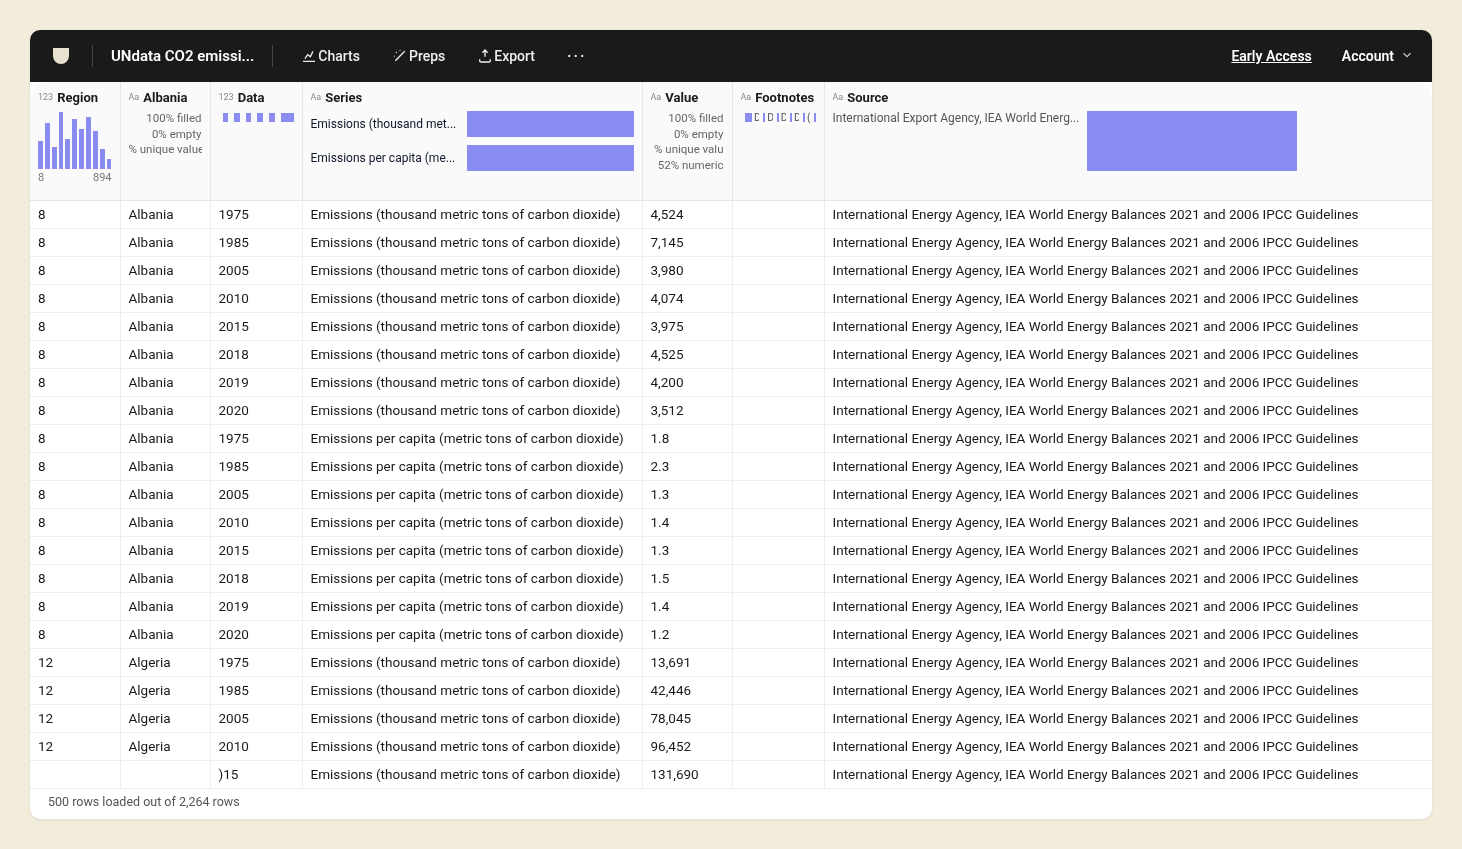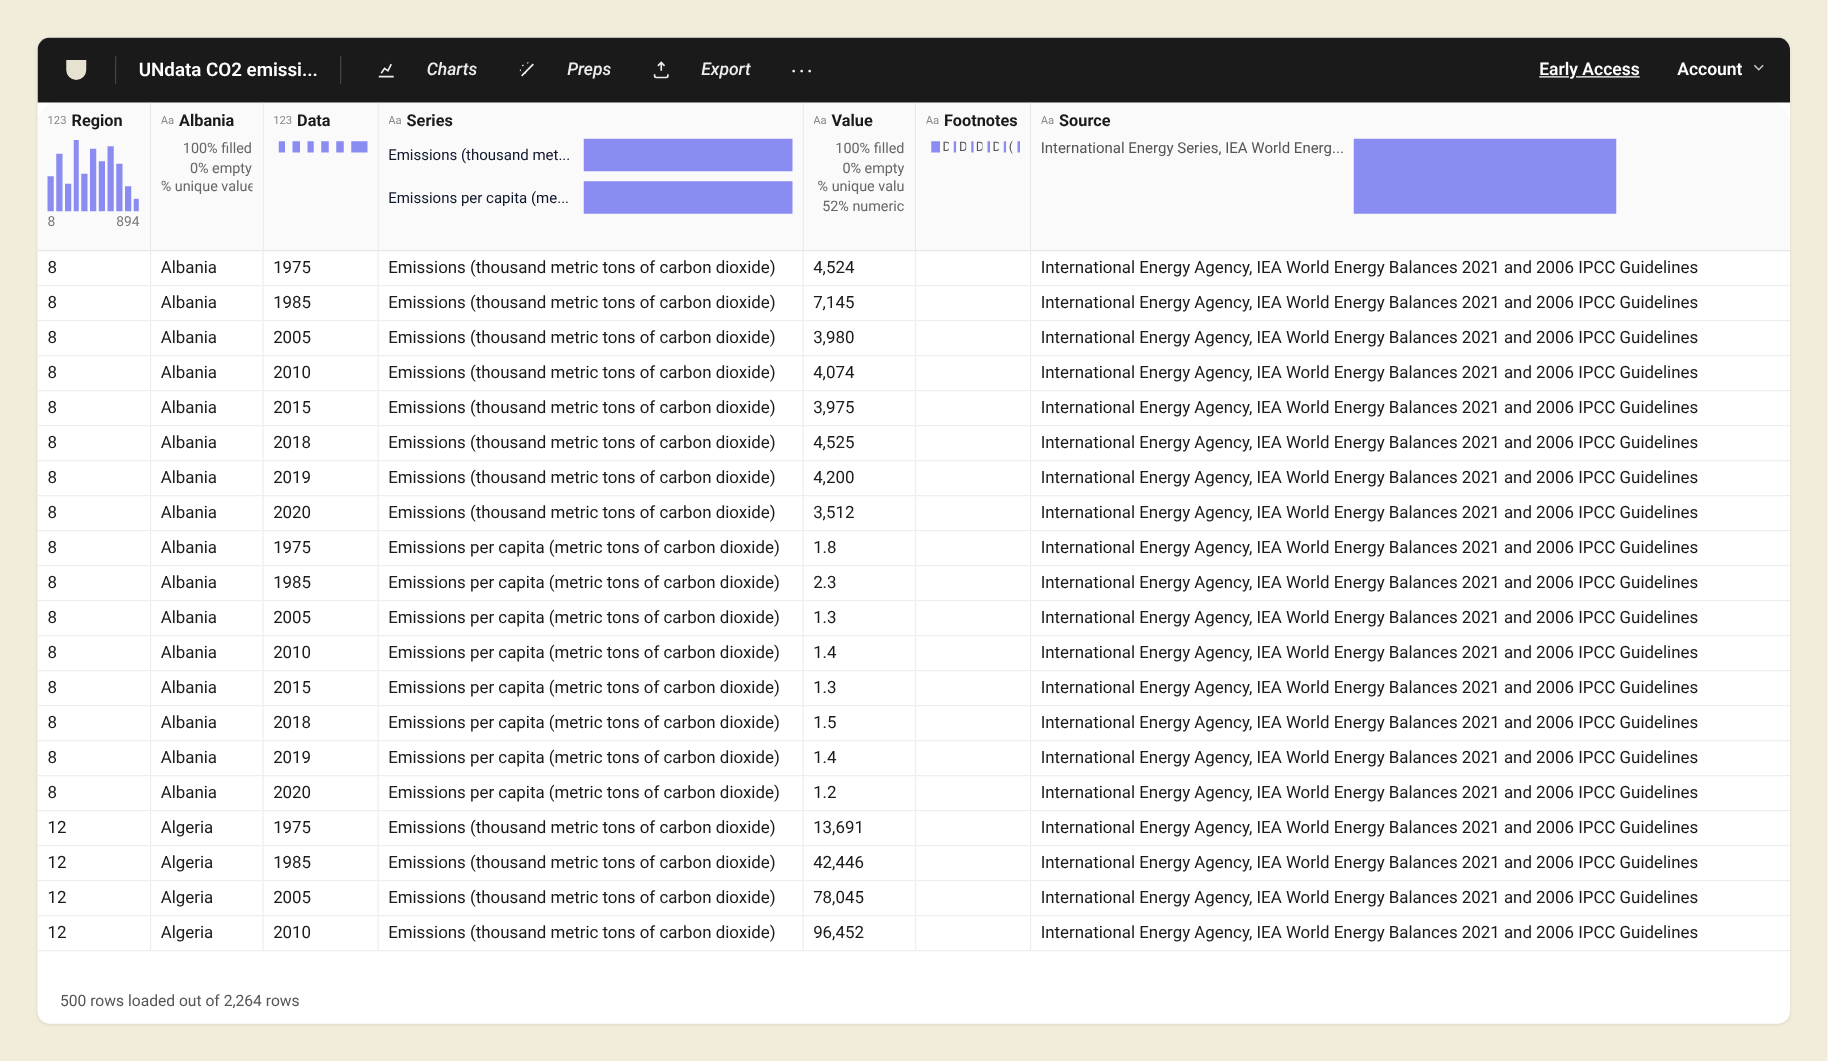--- a/index.html
+++ b/index.html
@@ -40,28 +40,27 @@
   }
   .dataset-title {
     font-weight: 600;
     font-size: 15px;
     white-space: nowrap;
     overflow: hidden;
     text-overflow: ellipsis;
     max-width: 170px;
   }
   .topbtn {
-    display: flex; align-items: center; gap: 24px;
+    display: flex; align-items: center; gap: 1px;
     padding: 6px 10px;
     border-radius: 6px;
     color: #eee;
     font-size: 14px;
     cursor: pointer;
     font-weight: 500;
-    font-style: italic;
   }
   .topbtn .ico { width: 16px; height: 16px; display: flex; align-items:center; justify-content:center; }
   .spacer { flex: 1; }
   .early-access {
     color: #fff; text-decoration: underline;
     font-size: 14px; font-weight: 600;
     margin-right: 18px;
   }
   .account {
     display: flex; align-items: center; gap: 6px;
@@ -387,21 +386,21 @@
        <span class="cbar" style="width:2px"></span>
      </div>
               </div>
           </th>
           <th>
             <div class="colname">
               <span class="coltype">Aa</span>
               <span>Source</span>
             </div>
             <div class="source-summary">
-              <span class="lab">International Energy Series, IEA World Energ...</span>
+              <span class="lab">International Export Agency, IEA World Energ...</span>
               <span class="block"></span>
             </div>
           </th>
         </tr>
       </thead>
       <tbody id="tbody">
   <tr>
     <td>8</td>
     <td>Albania</td>
     <td>1975</td>
@@ -574,19 +573,28 @@
   </tr>
   <tr>
     <td>12</td>
     <td>Algeria</td>
     <td>2010</td>
     <td>Emissions (thousand metric tons of carbon dioxide)</td>
     <td>96,452</td>
     <td></td>
     <td>International Energy Agency, IEA World Energy Balances 2021 and 2006 IPCC Guidelines</td>
   </tr>
+  <tr>
+    <td></td>
+    <td></td>
+    <td>)15</td>
+    <td>Emissions (thousand metric tons of carbon dioxide)</td>
+    <td>131,690</td>
+    <td></td>
+    <td>International Energy Agency, IEA World Energy Balances 2021 and 2006 IPCC Guidelines</td>
+  </tr>
         </tbody>
     </table>
   </div>
 
   <div class="statusbar">500 rows loaded out of 2,264 rows</div>
 
 </div>
 
 </body></html>

